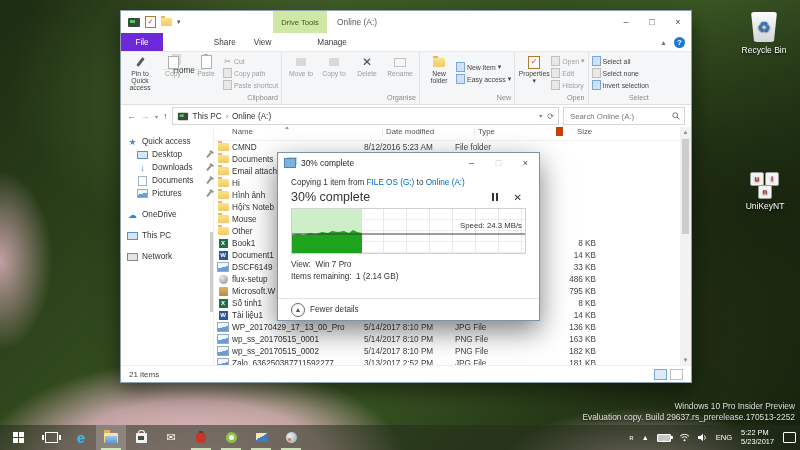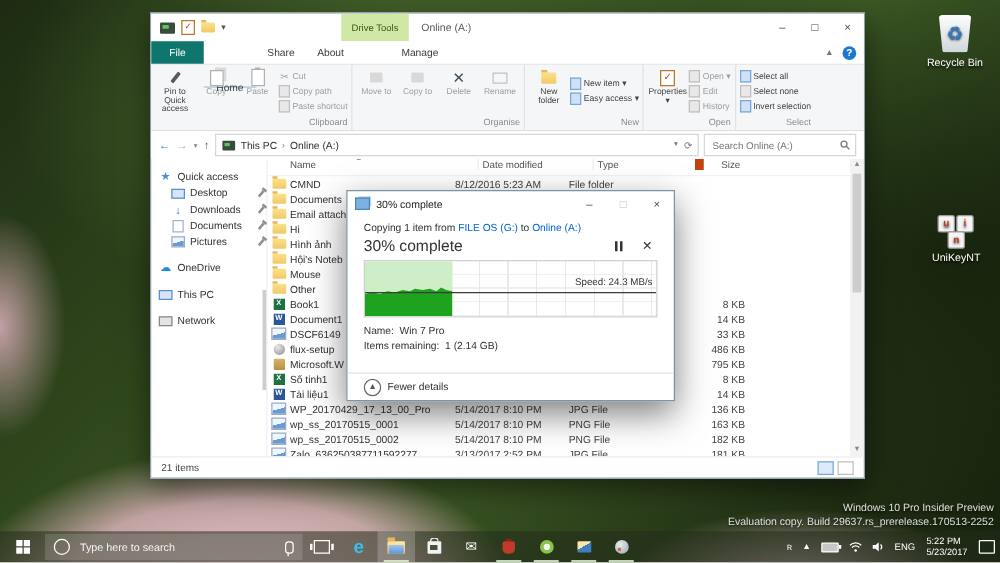--- a/index.html
+++ b/index.html
@@ -32,21 +32,21 @@
   .qat-folder{width:11px;height:8px;background:linear-gradient(#fbe289,#f1c868);border-radius:1px;position:relative;}
   .qat-folder::before{content:"";position:absolute;top:-2px;left:0;width:4px;height:2px;background:#e9b75a;}
   .qat-chev{color:#555;font-size:7px;}
   .drive-tools{position:absolute;left:152px;top:0;width:54px;height:22px;background:#cfe8a5;
     color:#38571c;font-size:7.6px;display:flex;align-items:center;justify-content:center;}
   .win-title{position:absolute;left:216px;top:0;height:22px;display:flex;align-items:center;color:#5a5a5a;font-size:8.4px;}
   .win-controls{margin-left:auto;display:flex;height:22px;}
   .wc{width:26px;display:flex;align-items:center;justify-content:center;color:#444;font-size:9px;}
   .e-tabs{height:18px;display:flex;align-items:stretch;background:#fff;border-bottom:1px solid #e8e8e8;flex:0 0 auto;position:relative;}
   .tab{display:flex;align-items:center;justify-content:center;font-size:8.2px;color:#3b3b3b;padding:0 9px;}
-  .tab-file{background:#0f766e;color:#fff;width:24px;}
+  .tab-file{background:#6d28d9;color:#fff;width:24px;}
   .tab-home{background:#0ea5e9;border:1px solid #e3e3e3;border-bottom:none;margin-top:36px;}
   .tab-manage{margin-left:4px;}
   .tabs-right{position:absolute;right:6px;top:0;height:18px;display:flex;align-items:center;gap:7px;}
   .collapse-chev{color:#777;font-size:7px;}
   .help-q{width:11px;height:11px;border-radius:50%;background:#1d78d2;color:#fff;font-size:8px;line-height:11px;text-align:center;font-weight:bold;}
   
   .e-ribbon{height:52px;background:#f5f6f7;border-bottom:1px solid #dfdfdf;display:flex;flex:0 0 auto;}
   .rgroup{display:flex;flex-direction:column;border-right:1px solid #e2e2e2;padding:1px 3px 0 3px;}
   .rg-body{flex:1;display:flex;align-items:stretch;gap:1px;}
   .rg-label{height:11px;text-align:right;color:#8a8a8a;font-size:7.2px;line-height:10px;}
@@ -229,21 +229,21 @@
         <span class="wc">–</span>
         <span class="wc">□</span>
         <span class="wc">×</span>
       </div>
     </div>
 
     <div class="e-tabs">
       <span class="tab tab-file">File</span>
       <span class="tab tab-home">Home</span>
       <span class="tab">Share</span>
-      <span class="tab">About</span>
+      <span class="tab">View</span>
       <span class="tab tab-manage" style="margin-left:28px;">Manage</span>
       <div class="tabs-right">
         <span class="collapse-chev">▲</span>
         <span class="help-q">?</span>
       </div>
     </div>
 
     <div class="e-ribbon">
       <div class="rgroup">
         <div class="rg-body">
@@ -720,21 +720,21 @@
             </clipPath>
           <rect x="0" y="0" width="70" height="25" fill="#cdeec6" id="light-fill"></rect>
           <g clip-path="url(#pclip)">
             <polygon fill="#1ea31e" points="0,26 6,25 12,26 18,24 24,25 30,23 36,24 40,22 46,23 52,22 57,24 61,21 65,23 70,24 70,44 0,44"></polygon>
           </g>
           <line x1="0" y1="25" x2="233" y2="25" stroke="#3c3c3c" stroke-width="1"></line>
         </svg>
         <span class="speed-label">Speed: 24.3 MB/s</span>
       </div>
       <div class="d-details">
-        <div><span>Name:</span>&nbsp;&nbsp;<span>Win 7 Pro</span></div>
+        <div><span>View:</span>&nbsp;&nbsp;<span>Win 7 Pro</span></div>
         <div><span>Items remaining:</span>&nbsp;&nbsp;<span>1 (2.14 GB)</span></div>
       </div>
     </div>
     <div class="d-footer">
       <span class="chev-circ">▲</span>
       <span>Fewer details</span>
     </div>
   </div>
 
   <div class="watermark">
@@ -743,25 +743,20 @@
   </div>
 
   <div class="taskbar">
     <div class="tb-btn" style="width:36px;">
       <span class="winlogo">
           <span></span>
           <span></span>
           <span></span>
           <span></span>
         </span>
-    </div>
-    <div class="tb-search">
-      <span class="cortana-ring"></span>
-      <input readonly="" placeholder="Type here to search" style="">
-      <span class="mic"></span>
     </div>
     <div class="tb-btn">
         <span class="taskview"></span>
       </div>
     <div class="tb-btn">
         <span class="edge-e">e</span>
       </div>
     <div class="tb-btn tb-explorer">
       <span class="tb-folder"></span>
         <span class="underline"></span>

